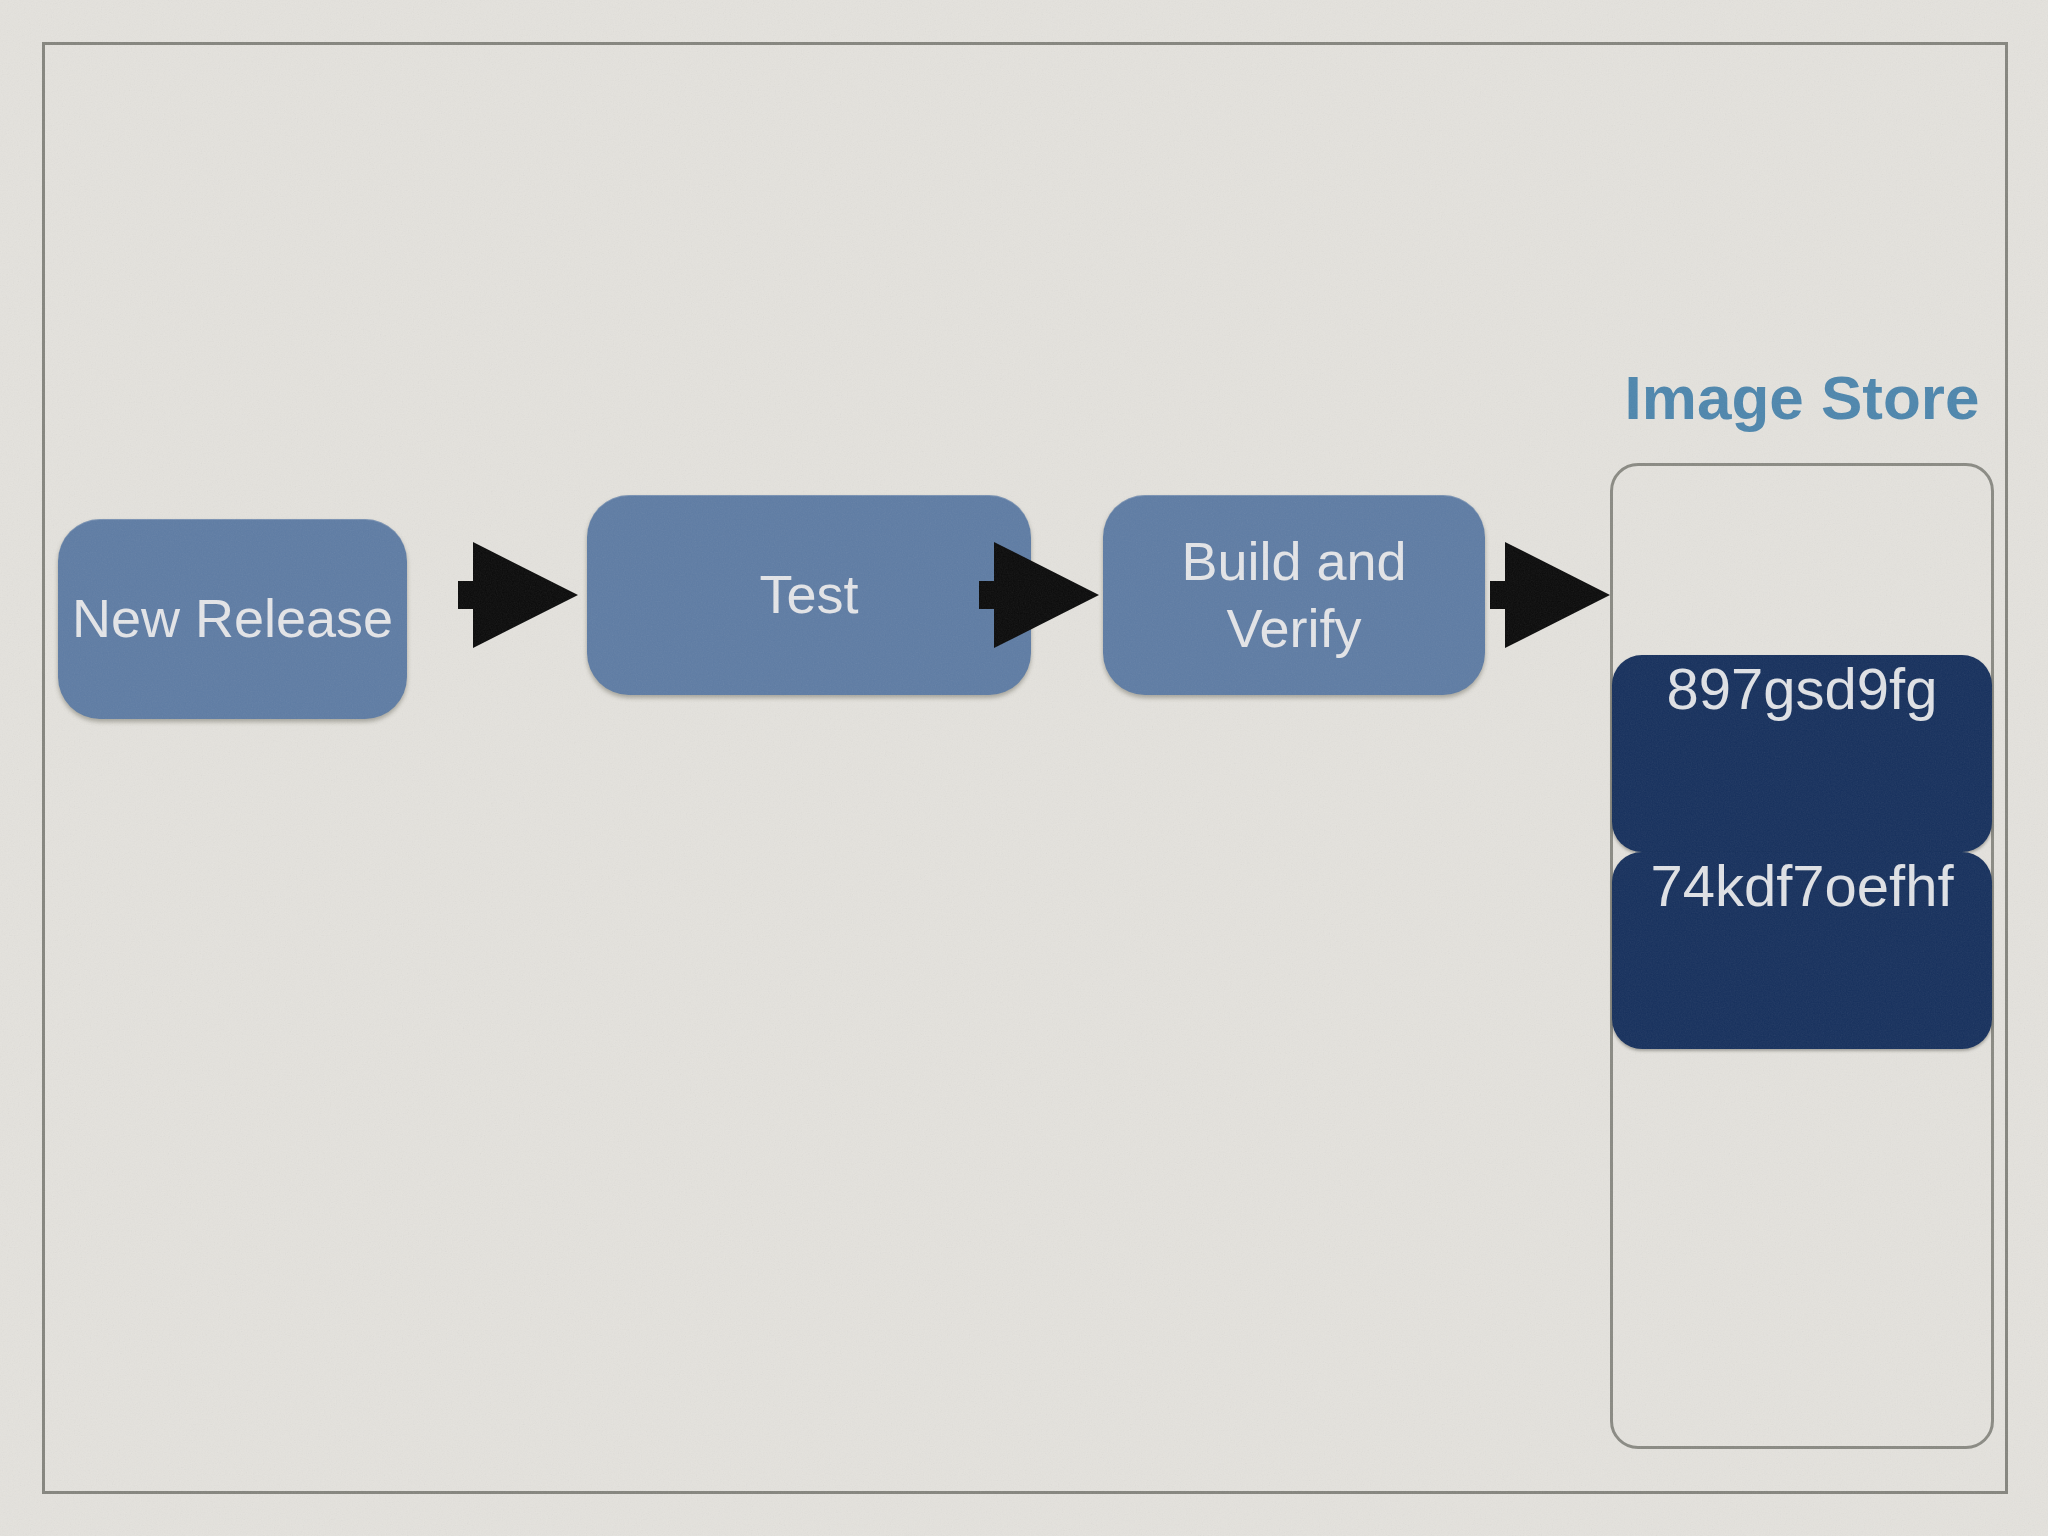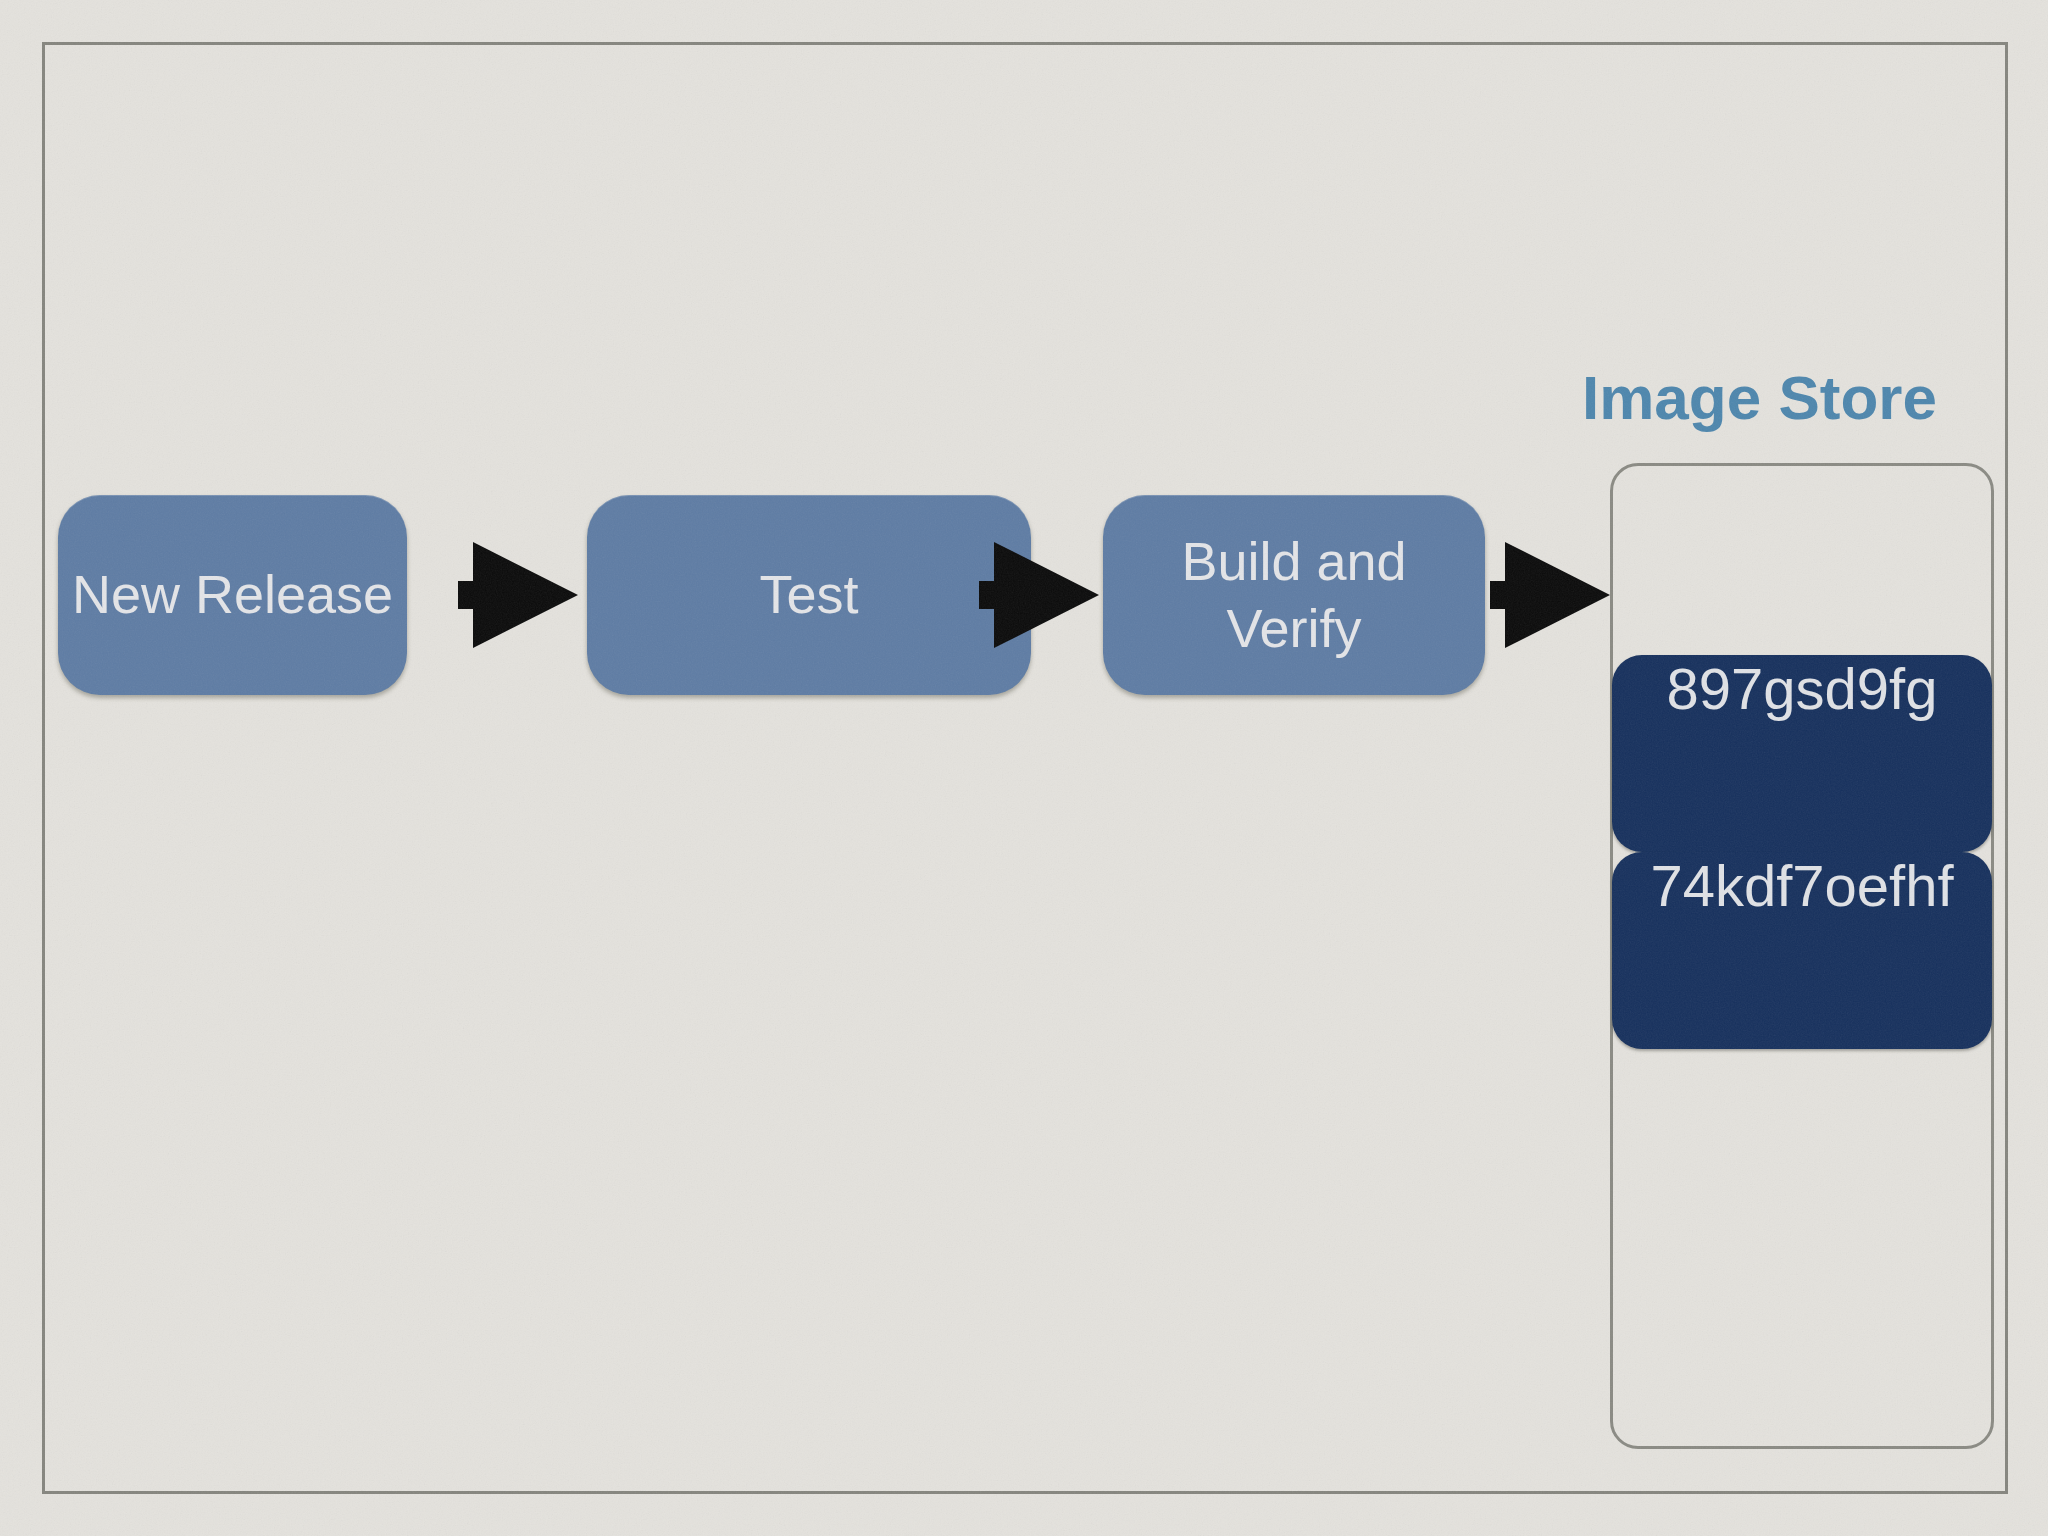--- a/index.html
+++ b/index.html
@@ -60,39 +60,40 @@
     justify-content: center;
     text-align: center;
     color: #e4e5e8;
     font-size: 54px;
     line-height: 1.25;
     padding: 0 8px;
     box-sizing: border-box;
     box-shadow: 0 3px 4px rgba(90, 90, 78, 0.45), inset 0 1px 0 rgba(255,255,255,0.18);
     z-index: 2;
   }
-  .step-1 { left: 58px;   width: 349px; }
+  .step-1 { left: 58px;   width: 349px; margin-top: 24px; }
   .step-2 { left: 587px;  width: 444px; }
   .step-3 { left: 1103px; width: 382px; padding: 8px 30px; }
   .arrow {
     position: absolute;
     top: 542px;
     width: 120px;
     height: 106px;
     z-index: 2;
   }
   .arrow polygon { fill: #0a0a0a; }
   .arrow-1 { left: 458px; }
   .arrow-2 { left: 979px; }
   .arrow-3 { left: 1490px; }
   .store-title {
     position: absolute;
     left: 1582px;
     top: 362px;
     width: 440px;
+    text-align: center;
     font-size: 62px;
     font-weight: bold;
     color: #4d86ad;
     z-index: 2;
   }
   .store-box {
     position: absolute;
     left: 1610px;
     top: 463px;
     width: 384px;

